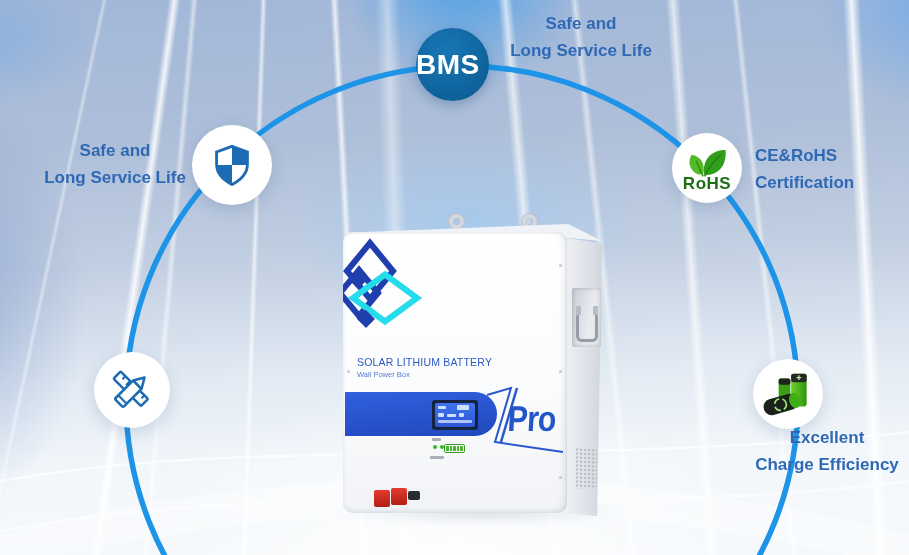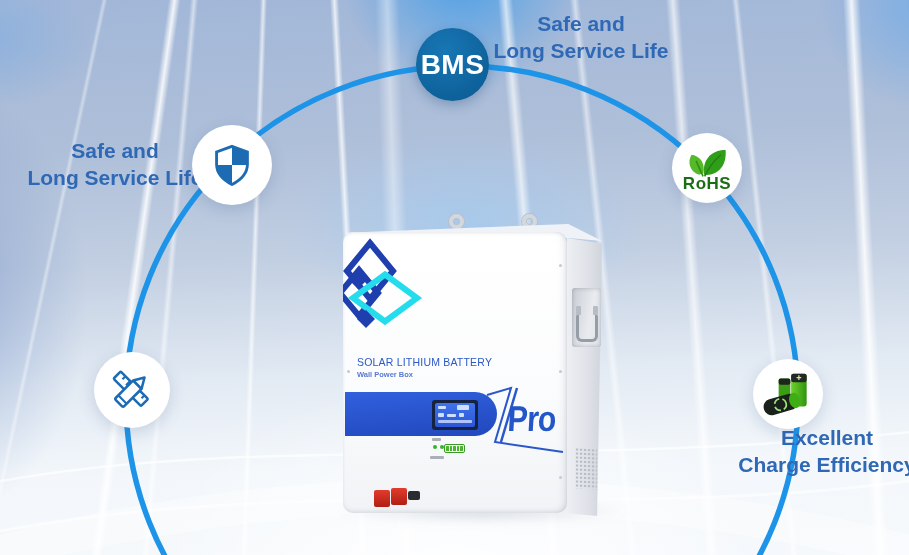--- a/index.html
+++ b/index.html
@@ -13,41 +13,41 @@
       radial-gradient(ellipse 170px 280px at -40px 300px, rgba(118,148,200,.55), rgba(118,148,200,0) 75%),
       radial-gradient(ellipse 430px 290px at 50% 106%, rgba(255,255,255,.95), rgba(255,255,255,0) 72%),
       linear-gradient(178deg,#a2b7d8 0%,#aebfd9 26%,#c2cfe2 46%,#e2eaf3 66%,#f3f7fb 82%,#f6f9fc 100%);}
   .streak{position:absolute;top:-8%;height:120%;pointer-events:none;
     background:linear-gradient(to right, rgba(255,255,255,0), rgba(255,255,255,.95) 50%, rgba(255,255,255,0));}
   .ring-svg,.floor-svg{position:absolute;left:0;top:0;}
   .floor-svg{z-index:1}.ring-svg{z-index:2}
   .fcircle{position:absolute;border-radius:50%;background:#fff;z-index:4;
     box-shadow:0 5px 16px rgba(60,90,140,.20);display:flex;align-items:center;justify-content:center;flex-direction:column;}
   .bms{position:absolute;left:416px;top:28px;width:73px;height:73px;border-radius:50%;z-index:4;
-    background:radial-gradient(circle at 40% 32%,#1877b4,#0d5f98 78%);display:flex;align-items:center;justify-content:center;
+    background:radial-gradient(circle at 40% 32%,#1877b4,#0d5f98 78%);display:flex;align-items:center;
     color:#fff;font-size:28px;font-weight:700;letter-spacing:.5px;box-shadow:0 4px 12px rgba(20,70,120,.30);}
-  .feat{position:absolute;z-index:4;color:#2f68b5;font-size:21px;font-weight:700;line-height:27px;}
+  .feat{position:absolute;z-index:4;color:#2f68b5;font-size:17px;font-weight:700;line-height:27px;}
   .feat.center{text-align:center;}
   .rohs-word{color:#1c6e14;font-weight:700;font-size:17px;letter-spacing:.5px;margin-top:-7px;}
   
   .device{position:absolute;left:343px;top:210px;width:266px;height:315px;z-index:6;}
   .dev-shadow{position:absolute;left:-12px;top:288px;width:300px;height:26px;border-radius:50%;z-index:5;
     background:radial-gradient(ellipse at center, rgba(95,105,130,.22), rgba(95,105,130,0) 70%);filter:blur(4px);}
   .hook{position:absolute;width:15px;height:15px;border:4px solid #d3d7de;border-radius:50%;
     box-shadow:0 0 0 1px #b9bfc8, inset 0 0 0 1px #b9bfc8;background:transparent;}
   .topface{position:absolute;left:0;top:14px;width:259px;height:18px;background:#eff3f8;
     clip-path:polygon(1% 48%, 87% 0%, 100% 95%, 87% 78%, 1% 82%);}
   .side{position:absolute;left:224px;top:28px;width:35px;height:278px;
     background:linear-gradient(to right,#edeff3,#dde0e6 65%,#d0d4db);
     clip-path:polygon(0 0, 100% 2%, 86% 100%, 0 99%);}
   .front{position:absolute;left:0;top:22px;width:224px;height:281px;border-radius:10px;overflow:hidden;
     background:linear-gradient(180deg,#ffffff,#fbfcfd 55%,#f1f3f6);
     box-shadow:inset -7px 0 10px -7px rgba(120,130,150,.35), inset 0 -3px 5px -2px rgba(140,148,165,.30), inset 0 2px 3px -1px rgba(160,168,185,.25);}
   .pname{position:absolute;left:14px;top:124px;font-size:10.5px;font-weight:400;color:#2c59c5;letter-spacing:.2px;}
-  .psub{position:absolute;left:14px;top:138px;font-size:7.5px;font-weight:700;color:#5a7ad2;}
+  .psub{position:absolute;left:14px;top:138px;font-size:7.5px;font-weight:400;color:#5a7ad2;}
   .band{position:absolute;left:2px;top:160px;width:152px;height:44px;border-radius:0 22px 22px 0;
     background:linear-gradient(175deg,#3160de,#2148bd);}
   .lcd{position:absolute;left:87px;top:8px;width:46px;height:30px;background:#16233f;border-radius:3px;padding:3px;}
   .lcd-screen{width:100%;height:100%;border-radius:2px;position:relative;overflow:hidden;
     background:linear-gradient(180deg,#3f74ec,#2b55d6);}
   .px{position:absolute;background:#cfe0ff;border-radius:1px;}
   .proline-svg{position:absolute;left:0;top:0;}
   .pro{position:absolute;left:166px;top:166px;font-size:36px;font-weight:700;color:#2356c8;
     transform:scaleX(.84) skewX(-4deg);transform-origin:left top;letter-spacing:-1px;}
   .mini{position:absolute;background:#aab0ba;border-radius:1px;}
@@ -100,20 +100,24 @@
   </div>
 
   <div class="feat center" style="left:431px;top:10px;width:300px;">
     <div>Safe and</div>
     <div>Long Service Life</div>
   </div>
   <div class="feat center" style="left:15px;top:137px;width:200px;">
     <div>Safe and</div>
     <div>Long Service Life</div>
   </div>
+  <div class="feat" style="left:755px;top:142px;">
+    <div>CE&amp;RoHS</div>
+    <div>Certification</div>
+  </div>
   <div class="feat center" style="left:677px;top:424px;width:300px;">
     <div>Excellent</div>
     <div>Charge Efficiency</div>
   </div>
 
   <div class="fcircle" style="left:192px;top:125px;width:80px;height:80px;">
     <svg width="52" height="52" viewBox="0 0 64 64">
       <defs>
           <clipPath id="shclip">
             <path d="M32 9 L51 16 V31 C51 43 42.5 50.5 32 56 C21.5 50.5 13 43 13 31 V16 Z"></path>

